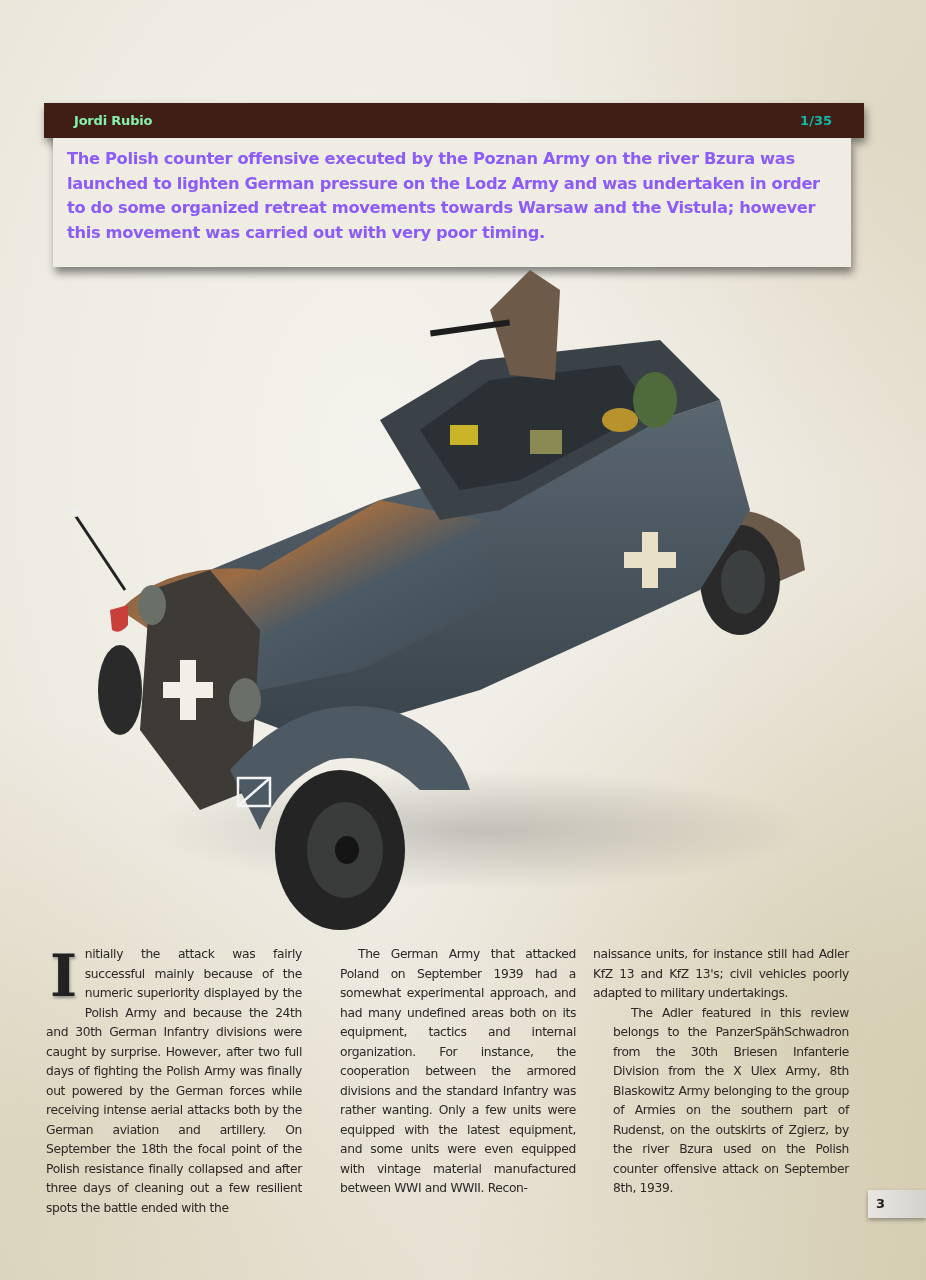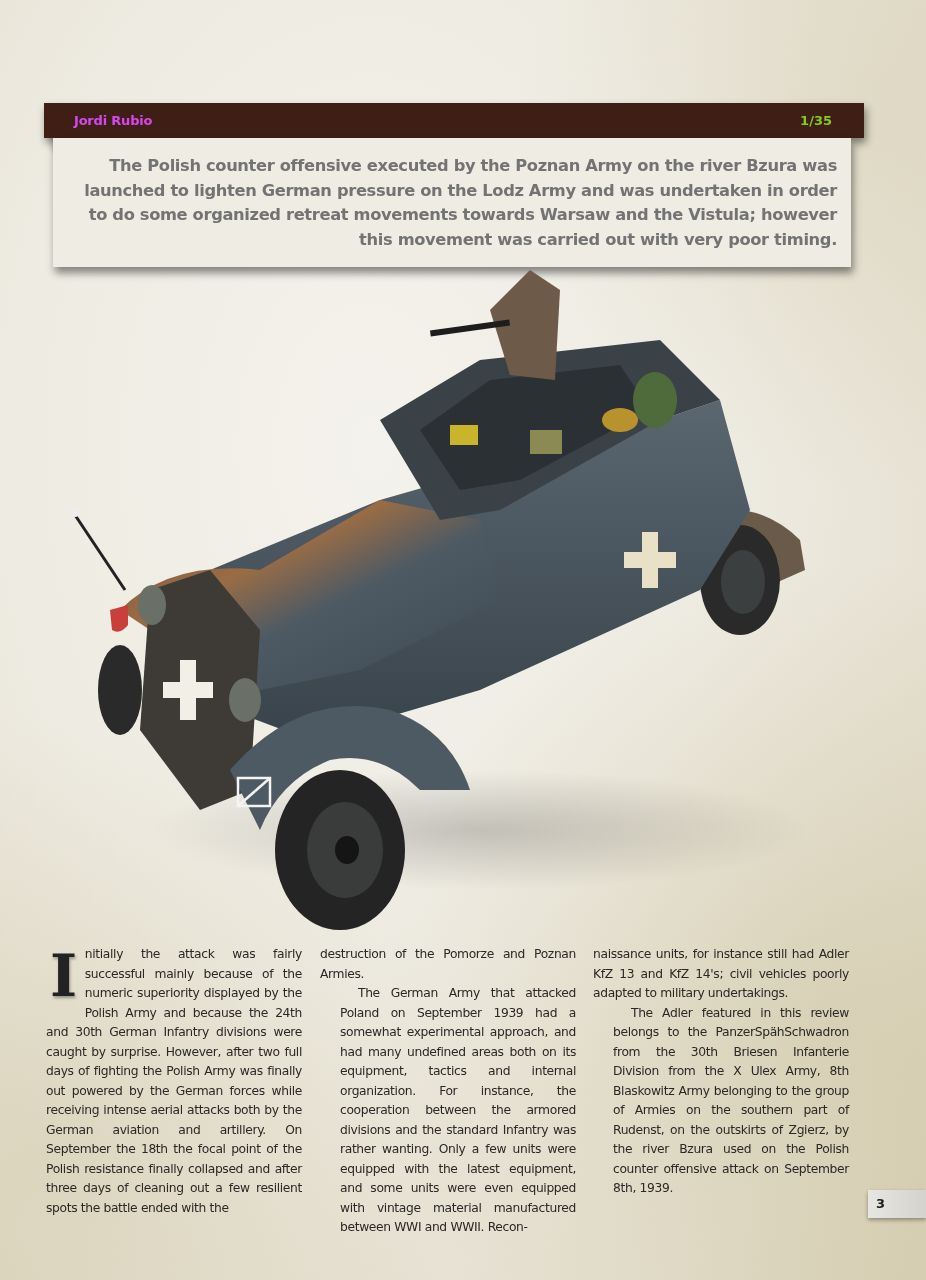--- a/index.html
+++ b/index.html
@@ -32,35 +32,35 @@
     letter-spacing: -0.3px;
     font-weight: bold;
   }
   .band-dark {
     position: absolute; left: 44px; top: 103px; width: 820px; height: 35px;
     background: #3f1f15;
     box-shadow: 2px 5px 8px rgba(0,0,0,0.45);
   }
   .band-dark .name {
     position: absolute; left: 30px; top: 10px;
-    font-weight: bold; font-size: 13px; color: #d946ef; letter-spacing: -0.2px;
+    font-weight: bold; font-size: 13px; color: #86efac; letter-spacing: -0.2px;
   }
   .band-dark .scale {
     position: absolute; right: 32px; top: 10px;
-    font-weight: bold; font-size: 13px; color: #84cc16;
+    font-weight: bold; font-size: 13px; color: #14b8a6;
   }
   .summary {
     position: absolute; left: 53px; top: 138px; width: 798px; height: 129px;
     background: #efece4;
     box-shadow: 2px 6px 8px rgba(0,0,0,0.45);
   }
   .summary p {
-    margin: 0; padding: 16px 14px 0 14px; text-align: right;
+    margin: 0; padding: 9px 14px 0 14px; text-align: left;
     font-family: "DejaVu Sans", sans-serif; font-weight: bold;
-    font-size: 16.3px; line-height: 24.5px; color: #737373; letter-spacing: -0.35px;
+    font-size: 16.3px; line-height: 24.5px; color: #8b5cf6; letter-spacing: -0.35px;
   }
   .photo {
     position: absolute; left: 60px; top: 270px; width: 780px; height: 660px;
   }
   .body-cols {
     position: absolute; left: 46px; top: 945px; width: 806px; height: 240px;
   }
   .col {
     position: absolute; top: 0; width: 256px;
     font-family: "DejaVu Sans", sans-serif; font-size: 12.3px; line-height: 19.5px;
@@ -176,24 +176,23 @@
     <line x1="178" y1="536" x2="210" y2="508" stroke="#f4f4f4" stroke-width="2.5"></line>
   </svg>
 </div>
 
 <div class="body-cols">
   <div class="col col1">
     <span class="dropcap">I</span>
     <p>nitially the attack was fairly successful mainly because of the numeric superiority displayed by the Polish Army and because the 24th and 30th German Infantry divisions were caught by surprise. However, after two full days of fighting the Polish Army was finally out powered by the German forces while receiving intense aerial attacks both by the German aviation and artillery. On September the 18th the focal point of the Polish resistance finally collapsed and after three days of cleaning out a few resilient spots the battle ended with the</p>
   </div>
   <div class="col col2">
-    <p>destruction of the Pomorze and Poznan Armies.</p>
     <p class="indent">The German Army that attacked Poland on September 1939 had a somewhat experimental approach, and had many undefined areas both on its equipment, tactics and internal organization. For instance, the cooperation between the armored divisions and the standard Infantry was rather wanting. Only a few units were equipped with the latest equipment, and some units were even equipped with vintage material manufactured between WWI and WWII. Recon-</p>
   </div>
   <div class="col col3">
-    <p>naissance units, for instance still had Adler KfZ 13 and KfZ 14's; civil vehicles poorly adapted to military undertakings.</p>
+    <p>naissance units, for instance still had Adler KfZ 13 and KfZ 13's; civil vehicles poorly adapted to military undertakings.</p>
     <p class="indent">The Adler featured in this review belongs to the PanzerSpähSchwadron from the 30th Briesen Infanterie Division from the X Ulex Army, 8th Blaskowitz Army belonging to the group of Armies on the southern part of Rudenst, on the outskirts of Zgierz, by the river Bzura used on the Polish counter offensive attack on September 8th, 1939.</p>
   </div>
 </div>
 
 <div class="page-tab">
   <span>3</span>
 </div>
 
 </body></html>

